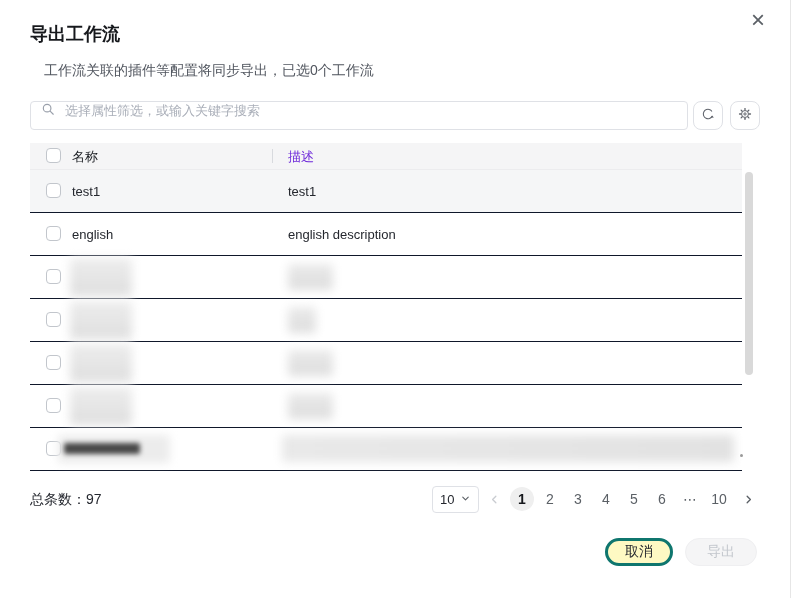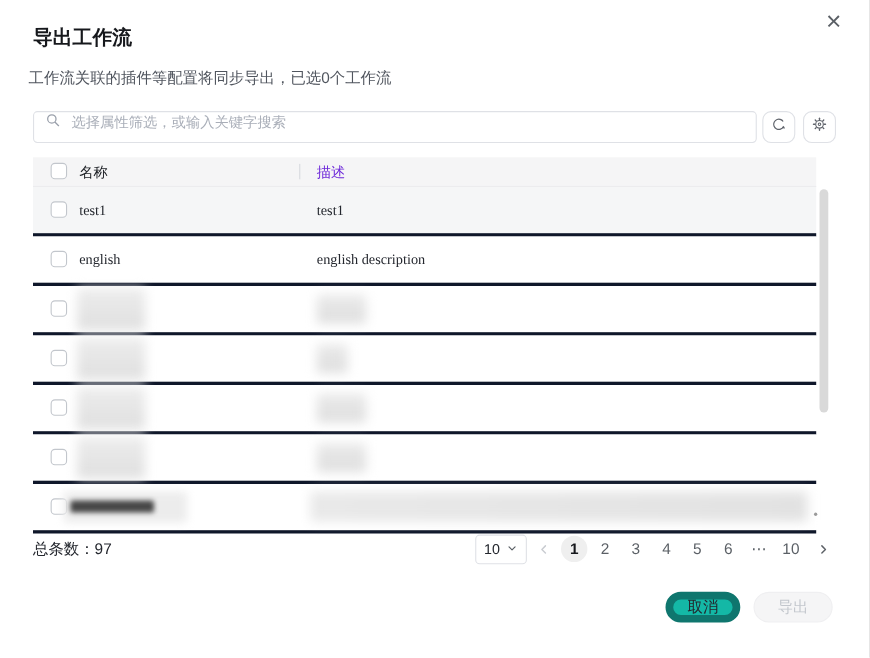--- a/index.html
+++ b/index.html
@@ -5,21 +5,21 @@
   html,body{margin:0;padding:0;background:#fff;}
   .stage{
     position:relative;width:791px;height:598px;background:#ffffff;overflow:hidden;
     font-family:"Liberation Sans","DejaVu Sans",sans-serif;color:#1b1e24;
     border-right:1px solid #e6e6e6;box-sizing:border-box;
   }
   
   .close-btn{position:absolute;left:744px;top:6px;width:28px;height:28px;line-height:28px;
     text-align:center;font-size:24px;color:#5b6066;cursor:pointer;font-weight:300;}
   .dlg-title{position:absolute;left:30px;top:22px;font-size:18px;font-weight:700;color:#16181c;}
-  .dlg-subtitle{position:absolute;left:26px;top:62px;font-size:14px;color:#50555e;}
+  .dlg-subtitle{position:absolute;left:44px;top:62px;font-size:14px;color:#50555e;}
 
   
   .search-box{position:absolute;left:30px;top:101px;width:658px;height:29px;box-sizing:border-box;
     border:1px solid #dfe1e6;border-radius:4px;display:flex;align-items:flex-start;background:#fff;}
   .search-box .mag{margin-left:10px;display:flex;}
   .search-input{border:none;outline:none;flex:1;margin-left:8px;font-size:13px;color:#333;
     font-family:inherit;background:transparent;}
   .search-input::placeholder{color:#a9aeb8;}
   .tool-btn{position:absolute;top:101px;width:30px;height:29px;box-sizing:border-box;border:1px solid #dfe1e6;
     border-radius:8px;background:#fff;display:flex;align-items:center;justify-content:center;cursor:pointer;}
@@ -27,21 +27,21 @@
   .tool-btn.settings{left:730px;}
 
   
   .tbl{position:absolute;left:30px;top:143px;width:712px;}
   .thead{position:relative;height:26px;background:#f5f5f6;border-bottom:1px solid #ececee;font-size:13px;}
   .thead .col-name{position:absolute;left:42px;top:5px;color:#181b20;}
   .thead .col-desc{position:absolute;left:258px;top:5px;color:#6d28d9;}
   .thead .vline{position:absolute;left:242px;top:6px;width:1px;height:14px;background:#d8dade;}
   .cb{position:absolute;left:16px;top:50%;margin-top:-8px;width:15px;height:15px;box-sizing:border-box;
     border:1px solid #c2c6cc;border-radius:4px;background:#fff;cursor:pointer;}
-  .trow{position:relative;height:42px;border-bottom:3px solid #0f172a;background:#fff;font-size:13px;font-family:Liberation Serif, serif;}
+  .trow{position:relative;height:42px;border-bottom:1px solid #0f172a;background:#fff;font-size:13px;}
   .trow.hl{background:#f5f6f7;}
   .cell{position:absolute;top:50%;transform:translateY(-50%);color:#24272e;}
   .cell.name{left:42px;}
   .cell.desc{left:258px;}
   .blob{position:absolute;border-radius:2px;}
   .blob-name{left:40px;top:2px;width:62px;height:38px;background:linear-gradient(180deg,#ededed,#dfdfdf);
     filter:blur(5px);}
   .blob-desc{left:258px;top:8px;width:45px;height:26px;background:linear-gradient(180deg,#eaeaea,#dedede);
     filter:blur(5px);}
   .trow.r4 .blob-desc{width:28px;}
@@ -62,21 +62,21 @@
   .pager{position:absolute;left:482px;top:487px;display:flex;gap:4px;align-items:center;}
   .pg{width:24px;height:24px;line-height:24px;text-align:center;font-size:14px;color:#5b6066;
     cursor:pointer;border-radius:50%;}
   .pg.wide{width:26px;}
   .pg.active{background:#efefef;color:#16181c;font-weight:700;}
   .pg-arrow{width:24px;height:24px;display:flex;align-items:center;justify-content:center;cursor:pointer;}
 
   
   .btn{position:absolute;top:538px;height:28px;box-sizing:border-box;border-radius:14px;font-size:14px;
     display:flex;align-items:center;justify-content:center;cursor:pointer;font-family:inherit;}
-  .btn.cancel{left:605px;width:68px;background:#14b8a6;border:7px solid #0f766e;color:#24272e;}
+  .btn.cancel{left:605px;width:68px;background:#fef9c3;border:3px solid #0f766e;color:#24272e;}
   .btn.export{left:685px;width:72px;background:#f5f5f6;border:1px solid #efeff1;color:#c3c7cd;cursor:default;}
 </style>
 </head>
 <body>
 
 <div class="stage">
 
   <div class="close-btn">×</div>
   <div class="dlg-title">导出工作流</div>
   <div class="dlg-subtitle">工作流关联的插件等配置将同步导出，已选0个工作流</div>

